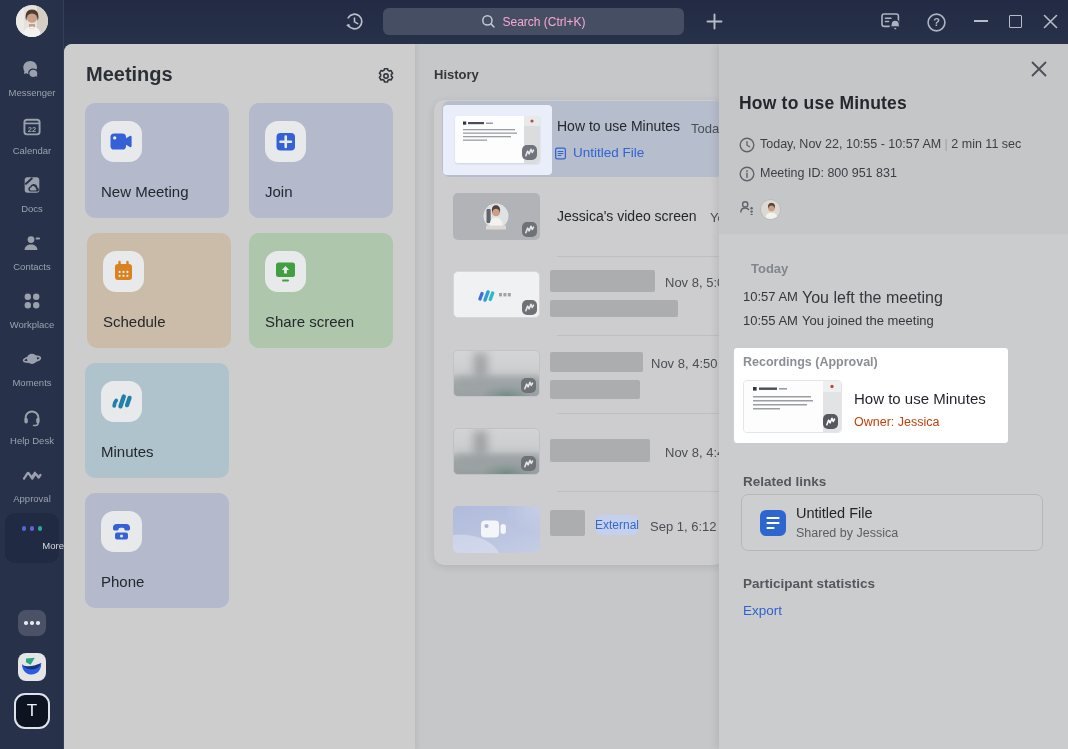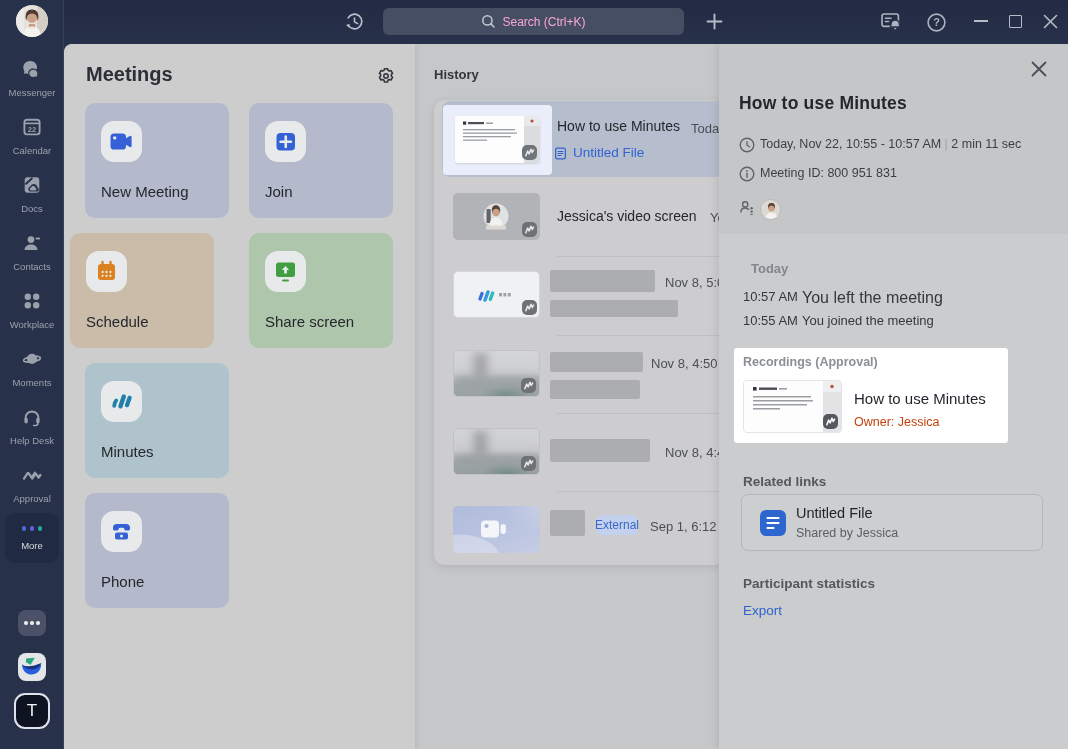--- a/index.html
+++ b/index.html
@@ -48,21 +48,21 @@
             </svg></div>
         <div class="mlbl">New Meeting</div>
       </div>
       <div class="mcard" style="left:185px;top:59px;background:#b4bacc;">
         <div class="mtile"><svg width="41" height="41" viewBox="0 0 41 41">
               <rect x="11.5" y="12" width="18.5" height="17.5" rx="4" fill="#3462d6"></rect>
               <path d="M20.75 15.5 V26 M15.5 20.75 H26" stroke="#e9eaeb" stroke-width="2.6" stroke-linecap="round"></path>
             </svg></div>
         <div class="mlbl">Join</div>
       </div>
-      <div class="mcard" style="left:6px;top:189px;background:#cbbba9;padding-left:10px;">
+      <div class="mcard" style="left:23px;top:189px;background:#cbbba9;padding-left:10px;">
         <div class="mtile"><svg width="41" height="41" viewBox="0 0 41 41">
               <rect x="12" y="13" width="17" height="16" rx="3" fill="#d9821f"></rect>
               <path d="M16.5 11 v3 M24.5 11 v3" stroke="#d9821f" stroke-width="2.4" stroke-linecap="round"></path>
               <g fill="#e9eaeb">
                 <circle cx="16.6" cy="21" r="1.15"></circle>
                 <circle cx="20.5" cy="21" r="1.15"></circle>
                 <circle cx="24.4" cy="21" r="1.15"></circle>
                 <circle cx="16.6" cy="24.8" r="1.15"></circle>
                 <circle cx="20.5" cy="24.8" r="1.15"></circle>
                 <circle cx="24.4" cy="24.8" r="1.15"></circle>
@@ -444,21 +444,21 @@
         </svg>
       <span class="lbl">Approval</span>
     </div>
     <div class="abs" style="left:5px;top:513px;width:54px;height:50px;border-radius:10px;background:#202a42;"></div>
     <div class="navitem" style="top:524px;color:#d7dae0;">
       <div style="height:8px;display:flex;justify-content:center;gap:3.4px;margin-top:2px;">
         <span style="width:4.6px;height:4.6px;border-radius:50%;background:#5068d6;"></span>
         <span style="width:4.6px;height:4.6px;border-radius:50%;background:#5f63de;"></span>
         <span style="width:4.6px;height:4.6px;border-radius:50%;background:#2aa8a0;"></span>
       </div>
-      <span class="lbl" style="color:#d7dae0;margin-top:6px;">More</span>
+      <span class="lbl" style="color:#d7dae0;margin-top:6px;text-align:right;">More</span>
     </div>
     <div class="abs" style="left:18px;top:610px;width:28px;height:26px;border-radius:8px;background:#4b5268;display:flex;align-items:center;justify-content:center;gap:2.6px;">
       <span style="width:3.4px;height:3.4px;border-radius:50%;background:#e6e8ed;"></span>
       <span style="width:3.4px;height:3.4px;border-radius:50%;background:#e6e8ed;"></span>
       <span style="width:3.4px;height:3.4px;border-radius:50%;background:#e6e8ed;"></span>
     </div>
     <div class="abs" style="left:18px;top:653px;width:28px;height:28px;border-radius:8px;background:#e4e5e7;">
       <svg width="28" height="28" viewBox="0 0 28 28">
           <path d="M4 11 C6 13.5 10 15.5 14 15.2 C18 15 21 13 23.2 11.3 C22.7 18.5 18 22 12.5 21.5 C7.5 21 4 17 4 11 Z" fill="#2a5ce0"></path>
           <path d="M4.5 12.3 C10 14.4 16 13 23.5 10 C21 15.5 16 17.2 11 16.1 C8 15.4 6 14 4.5 12.3 Z" fill="#16357e"></path>

